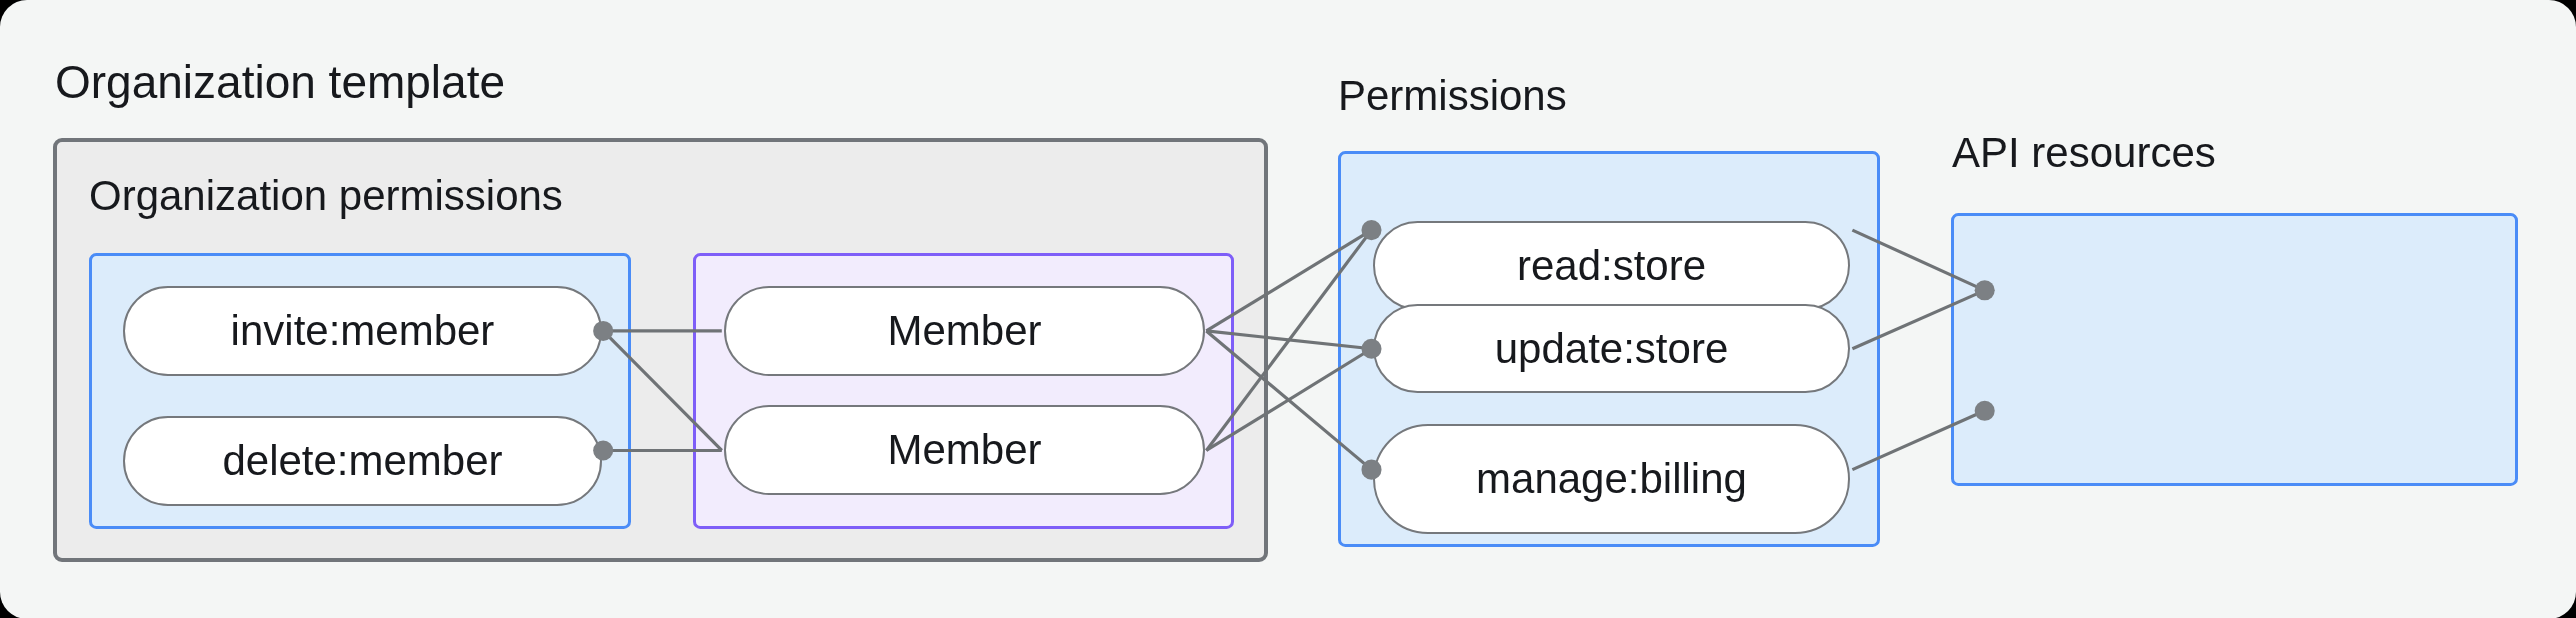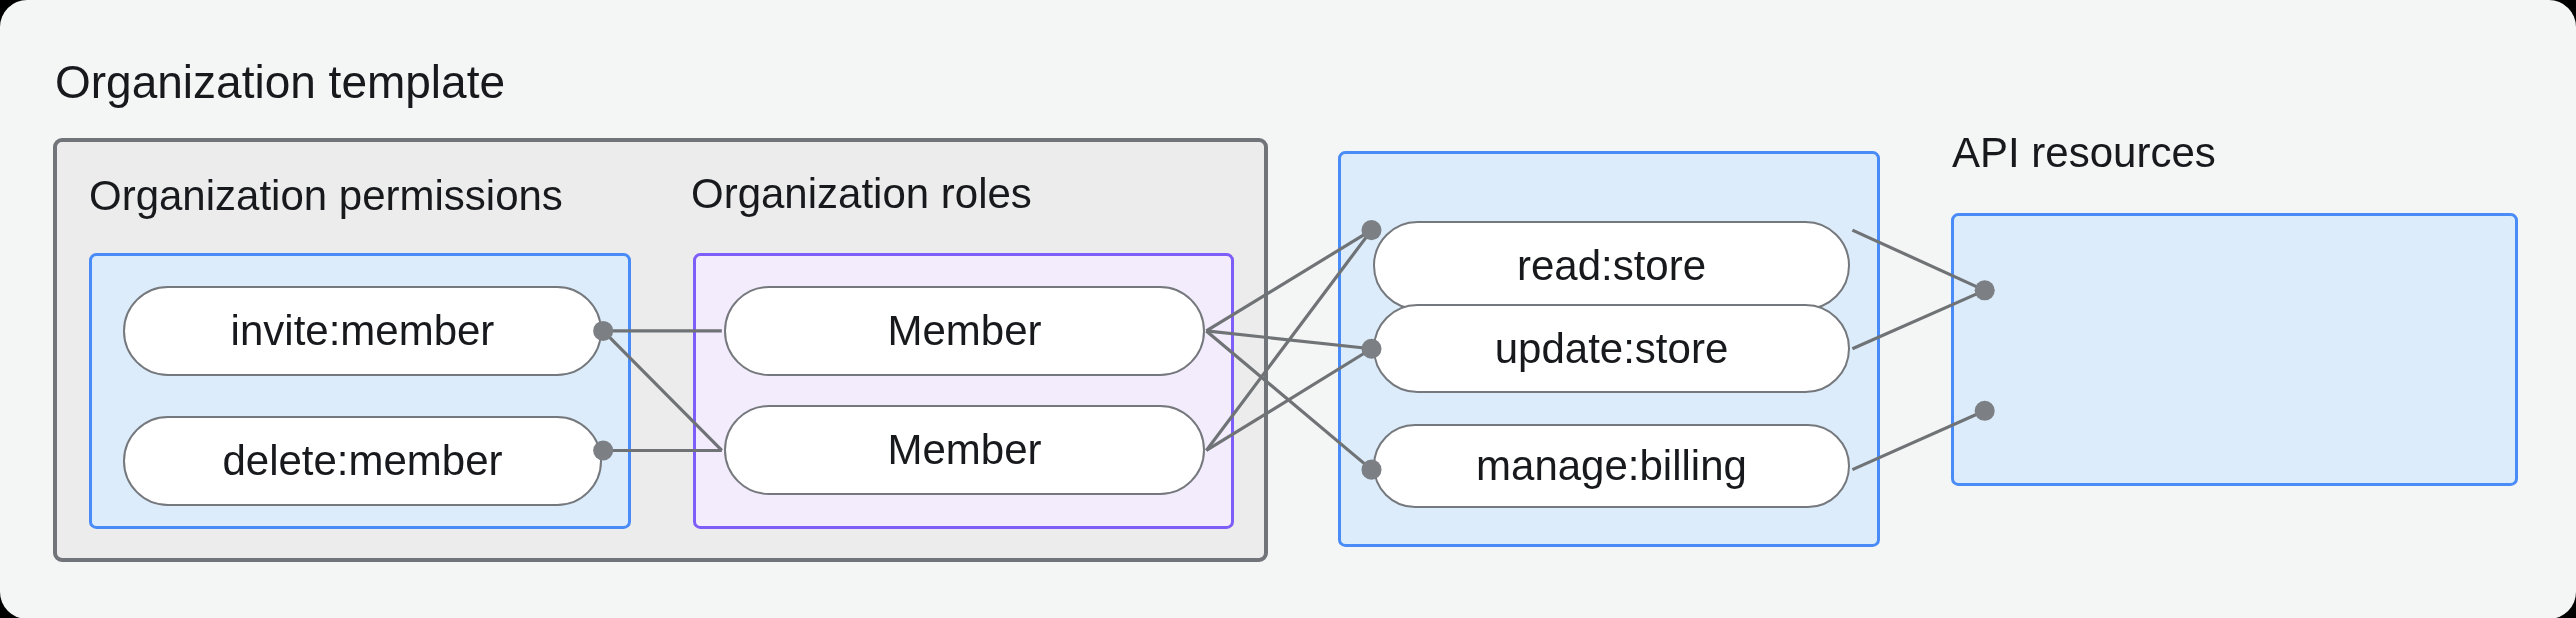--- a/index.html
+++ b/index.html
@@ -61,36 +61,36 @@
   <div class="box group-box" style="left:53px; top:138px; width:1215px; height:424px;"></div>
 
   <div class="title title-md" style="left:89px; top:175px;">Organization permissions</div>
 
   <div class="box blue-box" style="left:89px; top:253px; width:542px; height:276px;"></div>
 
   <div class="pill" style="left:123px; top:286px; width:479px; height:90px;">invite:member</div>
 
   <div class="pill" style="left:123px; top:416px; width:479px; height:90px;">delete:member</div>
 
-  <div class="title title-md" style="left:691px; top:173px;">Organization roles</div>
 
   <div class="box purple-box" style="left:693px; top:253px; width:541px; height:276px;"></div>
 
   <div class="pill" style="left:724px; top:286px; width:481px; height:90px;">Member</div>
 
   <div class="pill" style="left:724px; top:405px; width:481px; height:90px;">Member</div>
 
+  <div class="title title-md" style="left:1338px; top:75px;">Permissions</div>
 
   <div class="box blue-box" style="left:1338px; top:151px; width:542px; height:396px;"></div>
 
   <div class="pill" style="left:1373px; top:185px; width:477px; height:89px;margin-top:36px;">read:store</div>
 
   <div class="pill" style="left:1373px; top:304px; width:477px; height:89px;">update:store</div>
 
-  <div class="pill" style="left:1373px; top:424px; width:477px; height:84px;">manage:billing</div>
+  <div class="pill" style="left:1373px; top:424px; width:477px; height:110px;">manage:billing</div>
 
   <div class="title title-md" style="left:1952px; top:132px;">API resources</div>
 
   <div class="box blue-box" style="left:1951px; top:213px; width:567px; height:273px;"></div>
 
 
 
   <svg id="edges" viewBox="0 0 2823 678" xmlns="http://www.w3.org/2000/svg">
       <line x1="661" y1="362.5" x2="791" y2="362.5"></line>
       <line x1="661" y1="362.5" x2="791" y2="493.5"></line>

